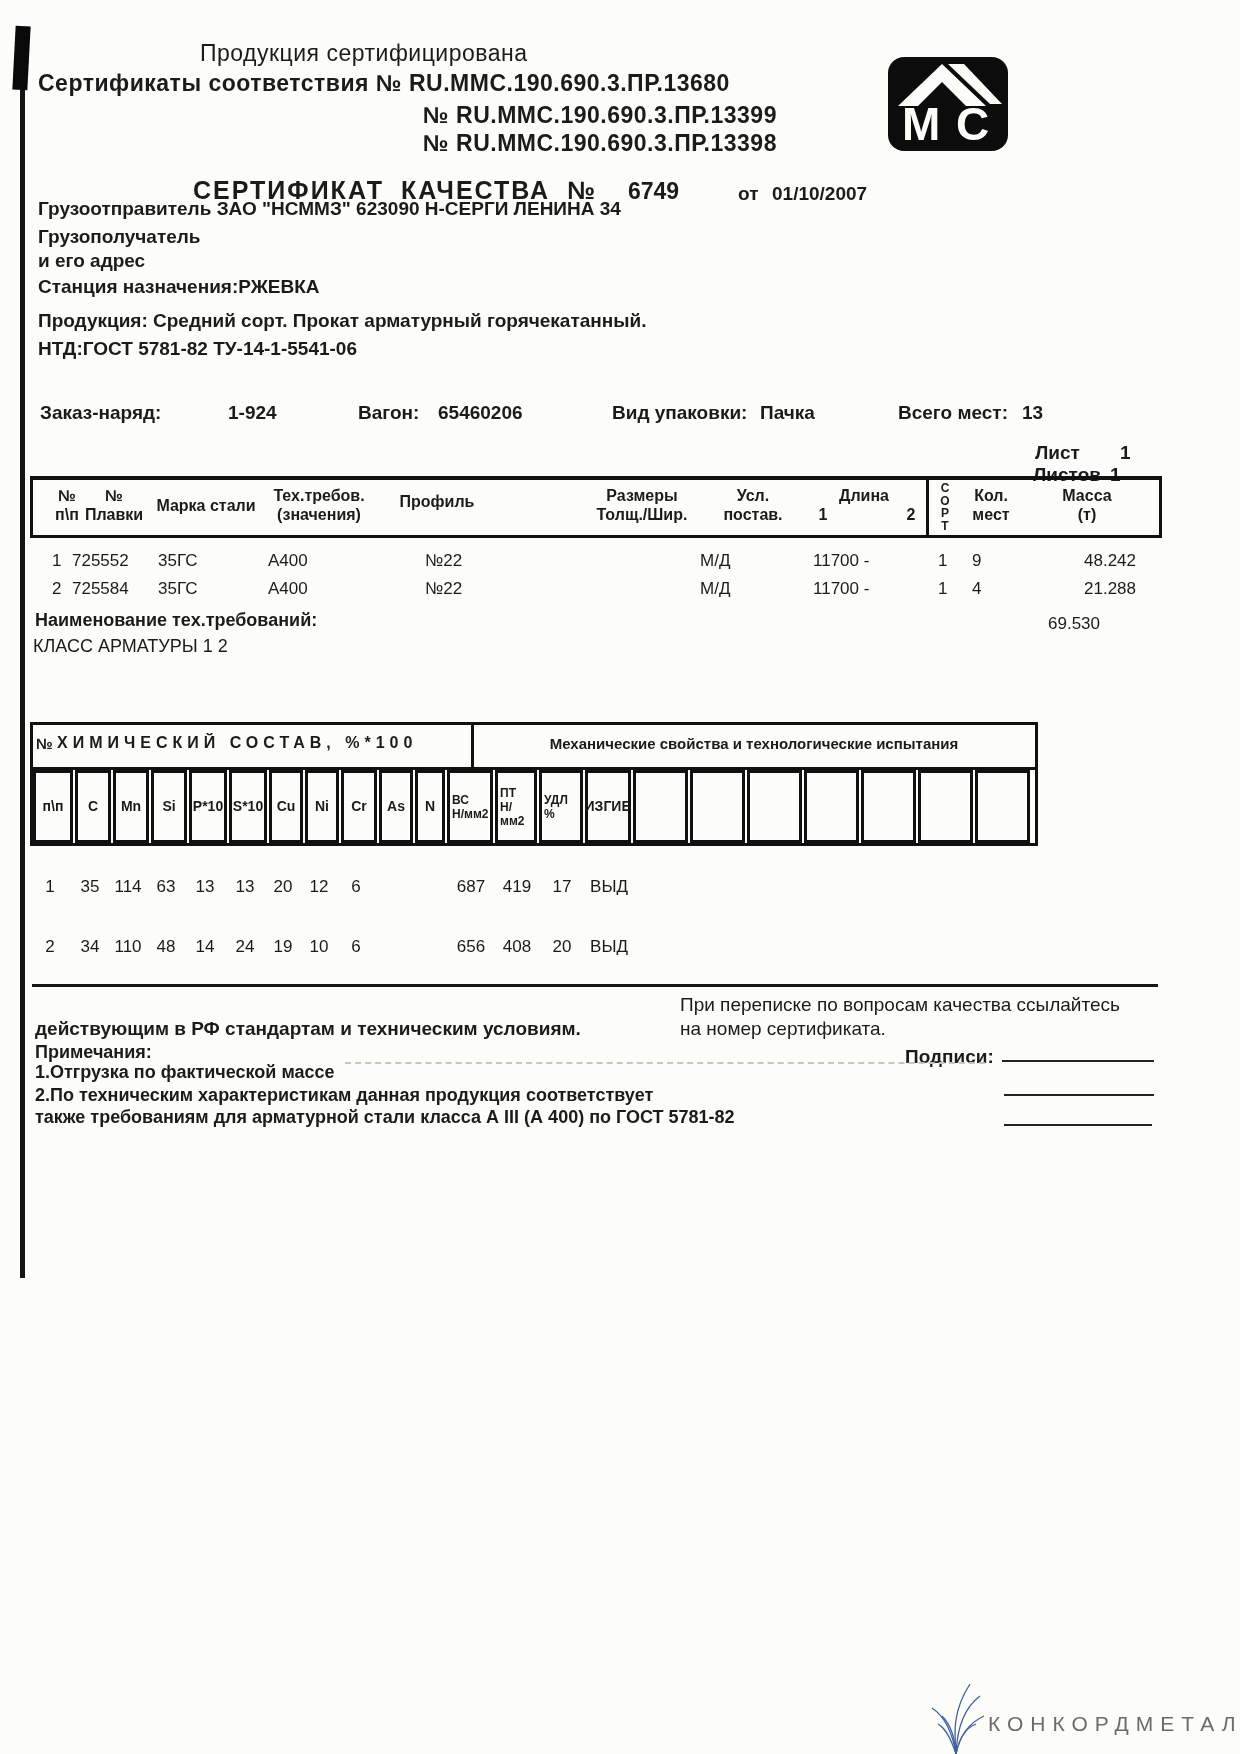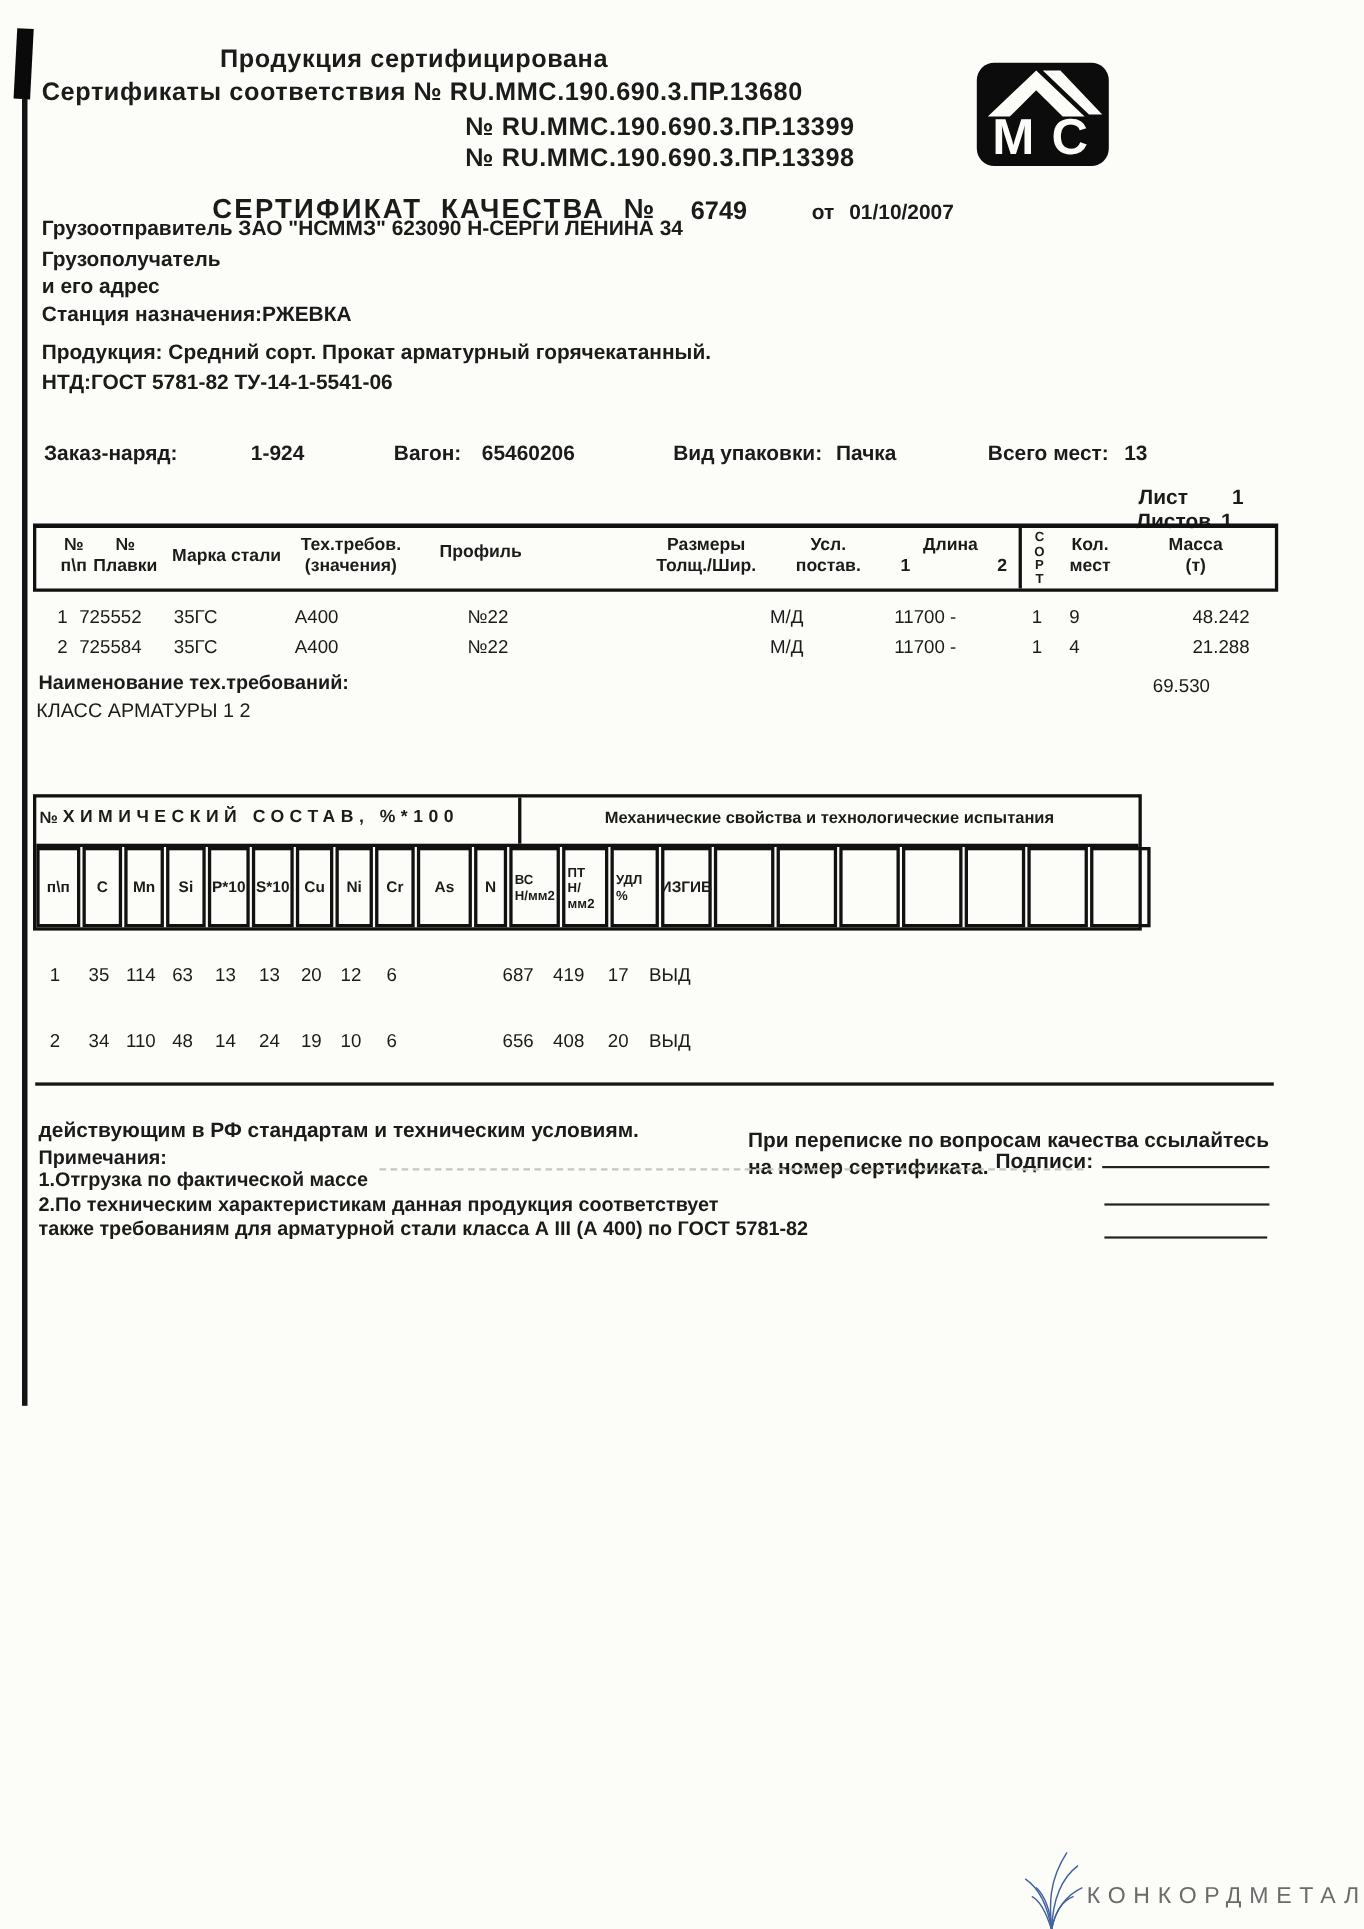--- a/index.html
+++ b/index.html
@@ -5,21 +5,21 @@
   html,body{margin:0;padding:0;background:#e8e8e4;}
   .page{position:relative;width:1240px;height:1754px;background:#fcfcf8;overflow:hidden;
         font-family:"Liberation Sans",sans-serif;color:#1b1b1b;}
   .abs{position:absolute;}
 
   
   .art1{left:14px;top:26px;width:15px;height:64px;background:#0a0a0a;transform:rotate(3deg);}
   .art2{left:20px;top:90px;width:5px;height:1188px;background:#141414;}
 
   
-  .t-certified{left:200px;top:40px;font-size:23px;font-weight:bold;letter-spacing:.5px;}
+  .t-certified{left:200px;top:40px;font-size:23px;font-weight:normal;letter-spacing:.5px;}
   .t-conf0{left:38px;top:70px;font-size:23px;font-weight:bold;letter-spacing:.5px;}
   .t-conf1{left:423px;top:102px;font-size:23px;font-weight:bold;letter-spacing:.5px;}
   .t-conf2{left:423px;top:130px;font-size:23px;font-weight:bold;letter-spacing:.5px;}
   .t-title{left:193px;top:176px;font-size:25px;font-weight:bold;letter-spacing:2px;word-spacing:8px;}
   .t-number{left:628px;top:178px;font-size:23px;font-weight:bold;}
   .t-ot{left:738px;top:183px;font-size:19px;font-weight:bold;}
   .t-date{left:772px;top:183px;font-size:19px;font-weight:bold;}
   .mc-logo{left:886px;top:54px;width:124px;height:100px;}
 
   
@@ -86,21 +86,21 @@
   .ch-valrow{position:absolute;left:30px;width:1008px;height:26px;display:flex;}
   .ch-val{flex:none;margin-right:2px;border:3px solid transparent;box-sizing:border-box;
           display:flex;align-items:center;justify-content:center;font-size:17px;}
 
   
   .f-rule{left:32px;top:984px;width:1126px;height:3px;background:#161616;}
   .f-l{left:35px;font-size:19px;font-weight:bold;}
   .f-l0{top:994px;} .f-l1{top:1018px;}
   .f-l2{top:1042px;font-size:18px;} .f-l3{top:1062px;font-size:18px;}
   .f-l4{top:1085px;font-size:18px;} .f-l5{top:1107px;font-size:18px;}
-  .f-r{left:680px;font-size:19px;font-weight:bold;margin-top:33px;}
+  .f-r{left:680px;font-size:19px;font-weight:normal;}
   .f-r0{top:994px;} .f-r1{top:1018px;}
   .f-sign{left:905px;top:1046px;font-size:19px;font-weight:bold;}
   .f-dash{left:345px;top:1062px;width:640px;border-top:2px dashed #c6c6bf;}
   .sig{background:#222;height:2px;}
   .sig1{left:1002px;top:1060px;width:152px;}
   .sig2{left:1004px;top:1094px;width:150px;}
   .sig3{left:1004px;top:1124px;width:148px;}
 
   
   .concord-text{left:988px;top:1712px;font-size:21px;letter-spacing:7px;color:#6b6b6b;}
@@ -192,21 +192,21 @@
     <div class="ch-cells" id="chem-cells">
         <div class="ch-cell" style="width: 40px;">п\п</div>
         <div class="ch-cell" style="width: 36px;">C</div>
         <div class="ch-cell" style="width: 36px;">Mn</div>
         <div class="ch-cell" style="width: 36px;">Si</div>
         <div class="ch-cell" style="width: 38px;">P*10</div>
         <div class="ch-cell" style="width: 38px;">S*10</div>
         <div class="ch-cell" style="width: 34px;">Cu</div>
         <div class="ch-cell" style="width: 34px;">Ni</div>
         <div class="ch-cell" style="width: 36px;">Cr</div>
-        <div class="ch-cell" style="width: 50px; text-align: center;">As</div>
+        <div class="ch-cell" style="width: 34px; text-align: center;">As</div>
         <div class="ch-cell" style="width: 30px;">N</div>
         <div class="ch-cell sm" style="width: 46px;">ВС
 Н/мм2</div>
         <div class="ch-cell sm" style="width: 42px;">ПТ
 Н/мм2</div>
         <div class="ch-cell sm" style="width: 44px;">УДЛ
 %</div>
         <div class="ch-cell" style="width: 46px;">ИЗГИБ</div>
         <div class="ch-cell" style="width: 55px;"></div>
         <div class="ch-cell" style="width: 55px;"></div>

